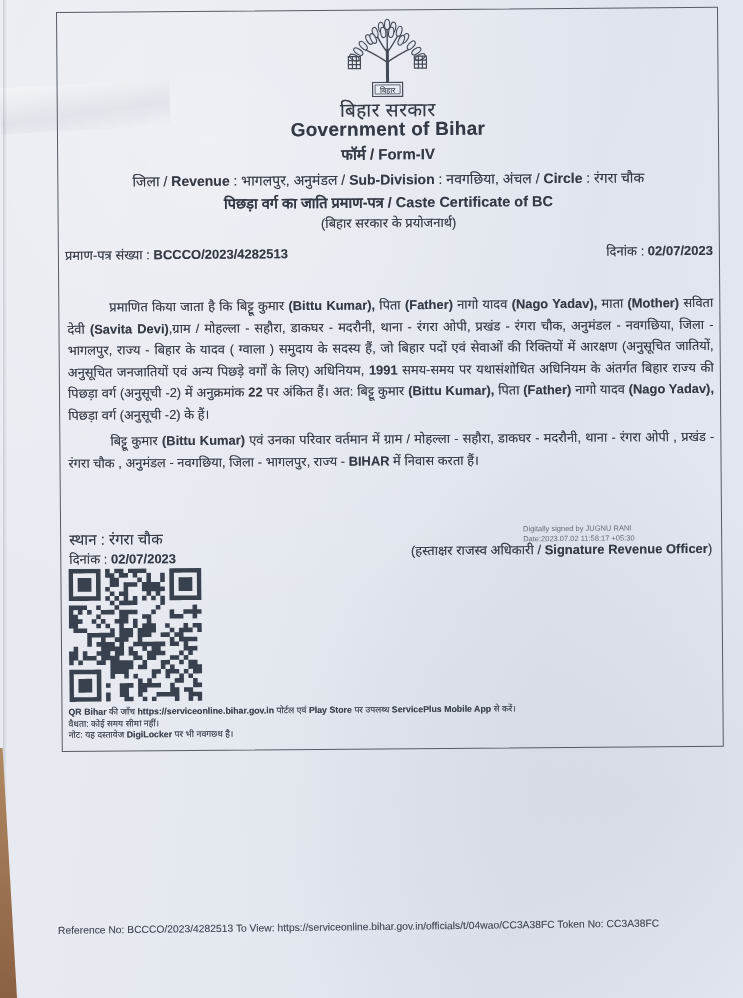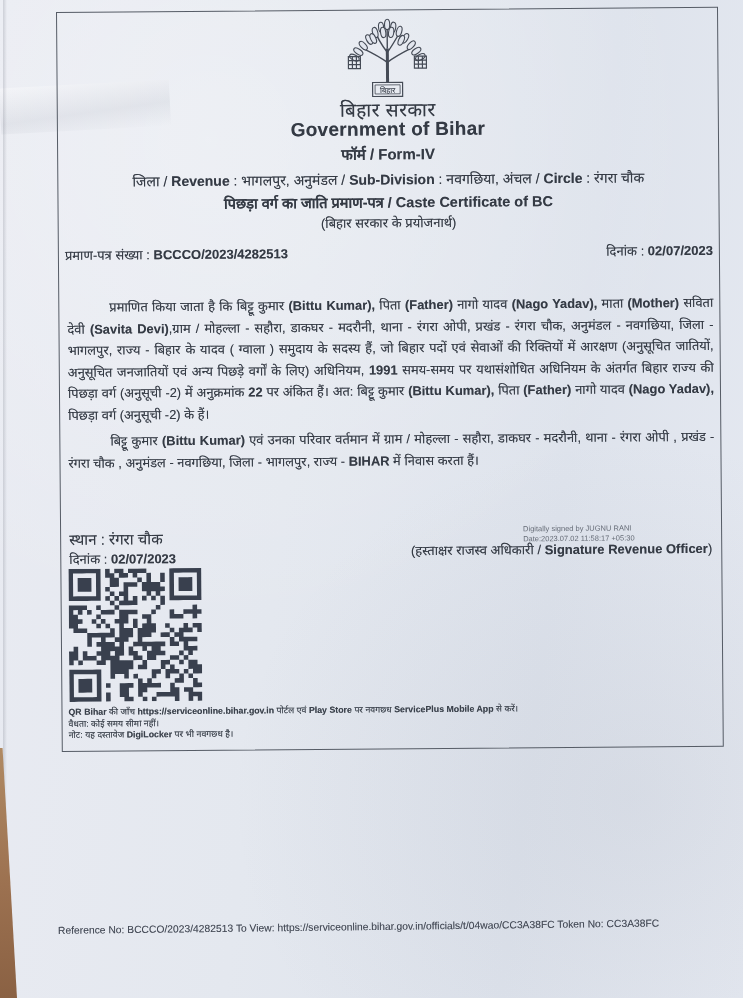--- a/index.html
+++ b/index.html
@@ -119,20 +119,20 @@
 
     <div class="place">स्थान : रंगरा चौक</div>
     <div class="datel"><span>दिनांक : </span><span class="b">02/07/2023</span></div>
     <div class="signline"><span>(हस्ताक्षर राजस्व अधिकारी / </span><span class="b">Signature Revenue Officer</span><span>)</span></div>
 
     <div class="qr"><svg width="133" height="133" viewBox="0 0 29 29">
           <path d="M0 0h1v1h-1zM1 0h1v1h-1zM2 0h1v1h-1zM3 0h1v1h-1zM4 0h1v1h-1zM5 0h1v1h-1zM6 0h1v1h-1zM8 0h1v1h-1zM10 0h1v1h-1zM11 0h1v1h-1zM13 0h1v1h-1zM14 0h1v1h-1zM15 0h1v1h-1zM16 0h1v1h-1zM22 0h1v1h-1zM23 0h1v1h-1zM24 0h1v1h-1zM25 0h1v1h-1zM26 0h1v1h-1zM27 0h1v1h-1zM28 0h1v1h-1zM0 1h1v1h-1zM6 1h1v1h-1zM8 1h1v1h-1zM9 1h1v1h-1zM11 1h1v1h-1zM12 1h1v1h-1zM14 1h1v1h-1zM17 1h1v1h-1zM20 1h1v1h-1zM22 1h1v1h-1zM28 1h1v1h-1zM0 2h1v1h-1zM2 2h1v1h-1zM3 2h1v1h-1zM4 2h1v1h-1zM6 2h1v1h-1zM9 2h1v1h-1zM10 2h1v1h-1zM15 2h1v1h-1zM17 2h1v1h-1zM20 2h1v1h-1zM22 2h1v1h-1zM24 2h1v1h-1zM25 2h1v1h-1zM26 2h1v1h-1zM28 2h1v1h-1zM0 3h1v1h-1zM2 3h1v1h-1zM3 3h1v1h-1zM4 3h1v1h-1zM6 3h1v1h-1zM9 3h1v1h-1zM10 3h1v1h-1zM12 3h1v1h-1zM13 3h1v1h-1zM14 3h1v1h-1zM16 3h1v1h-1zM17 3h1v1h-1zM18 3h1v1h-1zM19 3h1v1h-1zM22 3h1v1h-1zM24 3h1v1h-1zM25 3h1v1h-1zM26 3h1v1h-1zM28 3h1v1h-1zM0 4h1v1h-1zM2 4h1v1h-1zM3 4h1v1h-1zM4 4h1v1h-1zM6 4h1v1h-1zM8 4h1v1h-1zM12 4h1v1h-1zM16 4h1v1h-1zM17 4h1v1h-1zM18 4h1v1h-1zM19 4h1v1h-1zM20 4h1v1h-1zM22 4h1v1h-1zM24 4h1v1h-1zM25 4h1v1h-1zM26 4h1v1h-1zM28 4h1v1h-1zM0 5h1v1h-1zM6 5h1v1h-1zM9 5h1v1h-1zM11 5h1v1h-1zM12 5h1v1h-1zM17 5h1v1h-1zM19 5h1v1h-1zM22 5h1v1h-1zM28 5h1v1h-1zM0 6h1v1h-1zM1 6h1v1h-1zM2 6h1v1h-1zM3 6h1v1h-1zM4 6h1v1h-1zM5 6h1v1h-1zM6 6h1v1h-1zM8 6h1v1h-1zM10 6h1v1h-1zM12 6h1v1h-1zM14 6h1v1h-1zM16 6h1v1h-1zM18 6h1v1h-1zM20 6h1v1h-1zM22 6h1v1h-1zM23 6h1v1h-1zM24 6h1v1h-1zM25 6h1v1h-1zM26 6h1v1h-1zM27 6h1v1h-1zM28 6h1v1h-1zM9 7h1v1h-1zM11 7h1v1h-1zM12 7h1v1h-1zM13 7h1v1h-1zM14 7h1v1h-1zM20 7h1v1h-1zM0 8h1v1h-1zM1 8h1v1h-1zM2 8h1v1h-1zM3 8h1v1h-1zM6 8h1v1h-1zM10 8h1v1h-1zM19 8h1v1h-1zM27 8h1v1h-1zM0 9h1v1h-1zM2 9h1v1h-1zM4 9h1v1h-1zM7 9h1v1h-1zM8 9h1v1h-1zM9 9h1v1h-1zM11 9h1v1h-1zM12 9h1v1h-1zM13 9h1v1h-1zM14 9h1v1h-1zM18 9h1v1h-1zM22 9h1v1h-1zM25 9h1v1h-1zM26 9h1v1h-1zM27 9h1v1h-1zM28 9h1v1h-1zM0 10h1v1h-1zM1 10h1v1h-1zM6 10h1v1h-1zM11 10h1v1h-1zM12 10h1v1h-1zM16 10h1v1h-1zM17 10h1v1h-1zM22 10h1v1h-1zM23 10h1v1h-1zM24 10h1v1h-1zM27 10h1v1h-1zM0 11h1v1h-1zM1 11h1v1h-1zM2 11h1v1h-1zM5 11h1v1h-1zM7 11h1v1h-1zM10 11h1v1h-1zM11 11h1v1h-1zM12 11h1v1h-1zM14 11h1v1h-1zM17 11h1v1h-1zM0 12h1v1h-1zM1 12h1v1h-1zM6 12h1v1h-1zM8 12h1v1h-1zM11 12h1v1h-1zM14 12h1v1h-1zM16 12h1v1h-1zM17 12h1v1h-1zM18 12h1v1h-1zM21 12h1v1h-1zM25 12h1v1h-1zM27 12h1v1h-1zM28 12h1v1h-1zM1 13h1v1h-1zM2 13h1v1h-1zM3 13h1v1h-1zM9 13h1v1h-1zM11 13h1v1h-1zM12 13h1v1h-1zM13 13h1v1h-1zM15 13h1v1h-1zM16 13h1v1h-1zM17 13h1v1h-1zM18 13h1v1h-1zM22 13h1v1h-1zM24 13h1v1h-1zM25 13h1v1h-1zM26 13h1v1h-1zM28 13h1v1h-1zM4 14h1v1h-1zM5 14h1v1h-1zM6 14h1v1h-1zM7 14h1v1h-1zM8 14h1v1h-1zM9 14h1v1h-1zM11 14h1v1h-1zM12 14h1v1h-1zM13 14h1v1h-1zM15 14h1v1h-1zM16 14h1v1h-1zM17 14h1v1h-1zM20 14h1v1h-1zM21 14h1v1h-1zM23 14h1v1h-1zM24 14h1v1h-1zM4 15h1v1h-1zM7 15h1v1h-1zM10 15h1v1h-1zM11 15h1v1h-1zM12 15h1v1h-1zM15 15h1v1h-1zM22 15h1v1h-1zM24 15h1v1h-1zM25 15h1v1h-1zM26 15h1v1h-1zM27 15h1v1h-1zM4 16h1v1h-1zM6 16h1v1h-1zM7 16h1v1h-1zM8 16h1v1h-1zM9 16h1v1h-1zM11 16h1v1h-1zM14 16h1v1h-1zM15 16h1v1h-1zM16 16h1v1h-1zM17 16h1v1h-1zM18 16h1v1h-1zM19 16h1v1h-1zM20 16h1v1h-1zM22 16h1v1h-1zM23 16h1v1h-1zM25 16h1v1h-1zM1 17h1v1h-1zM7 17h1v1h-1zM8 17h1v1h-1zM9 17h1v1h-1zM10 17h1v1h-1zM11 17h1v1h-1zM13 17h1v1h-1zM16 17h1v1h-1zM18 17h1v1h-1zM19 17h1v1h-1zM25 17h1v1h-1zM26 17h1v1h-1zM27 17h1v1h-1zM0 18h1v1h-1zM1 18h1v1h-1zM3 18h1v1h-1zM6 18h1v1h-1zM7 18h1v1h-1zM8 18h1v1h-1zM10 18h1v1h-1zM11 18h1v1h-1zM13 18h1v1h-1zM14 18h1v1h-1zM17 18h1v1h-1zM18 18h1v1h-1zM19 18h1v1h-1zM20 18h1v1h-1zM24 18h1v1h-1zM26 18h1v1h-1zM0 19h1v1h-1zM1 19h1v1h-1zM3 19h1v1h-1zM4 19h1v1h-1zM5 19h1v1h-1zM7 19h1v1h-1zM8 19h1v1h-1zM9 19h1v1h-1zM10 19h1v1h-1zM14 19h1v1h-1zM15 19h1v1h-1zM17 19h1v1h-1zM18 19h1v1h-1zM22 19h1v1h-1zM23 19h1v1h-1zM25 19h1v1h-1zM0 20h1v1h-1zM2 20h1v1h-1zM6 20h1v1h-1zM7 20h1v1h-1zM9 20h1v1h-1zM10 20h1v1h-1zM11 20h1v1h-1zM12 20h1v1h-1zM13 20h1v1h-1zM16 20h1v1h-1zM20 20h1v1h-1zM21 20h1v1h-1zM24 20h1v1h-1zM26 20h1v1h-1zM27 20h1v1h-1zM9 21h1v1h-1zM10 21h1v1h-1zM11 21h1v1h-1zM12 21h1v1h-1zM13 21h1v1h-1zM15 21h1v1h-1zM16 21h1v1h-1zM20 21h1v1h-1zM22 21h1v1h-1zM26 21h1v1h-1zM27 21h1v1h-1zM28 21h1v1h-1zM0 22h1v1h-1zM1 22h1v1h-1zM2 22h1v1h-1zM3 22h1v1h-1zM4 22h1v1h-1zM5 22h1v1h-1zM6 22h1v1h-1zM9 22h1v1h-1zM10 22h1v1h-1zM11 22h1v1h-1zM12 22h1v1h-1zM18 22h1v1h-1zM19 22h1v1h-1zM21 22h1v1h-1zM22 22h1v1h-1zM23 22h1v1h-1zM25 22h1v1h-1zM27 22h1v1h-1zM28 22h1v1h-1zM0 23h1v1h-1zM6 23h1v1h-1zM9 23h1v1h-1zM12 23h1v1h-1zM14 23h1v1h-1zM18 23h1v1h-1zM21 23h1v1h-1zM24 23h1v1h-1zM26 23h1v1h-1zM0 24h1v1h-1zM2 24h1v1h-1zM3 24h1v1h-1zM4 24h1v1h-1zM6 24h1v1h-1zM15 24h1v1h-1zM17 24h1v1h-1zM23 24h1v1h-1zM24 24h1v1h-1zM27 24h1v1h-1zM0 25h1v1h-1zM2 25h1v1h-1zM3 25h1v1h-1zM4 25h1v1h-1zM6 25h1v1h-1zM8 25h1v1h-1zM11 25h1v1h-1zM12 25h1v1h-1zM13 25h1v1h-1zM15 25h1v1h-1zM16 25h1v1h-1zM17 25h1v1h-1zM18 25h1v1h-1zM19 25h1v1h-1zM22 25h1v1h-1zM27 25h1v1h-1zM28 25h1v1h-1zM0 26h1v1h-1zM2 26h1v1h-1zM3 26h1v1h-1zM4 26h1v1h-1zM6 26h1v1h-1zM11 26h1v1h-1zM12 26h1v1h-1zM15 26h1v1h-1zM16 26h1v1h-1zM22 26h1v1h-1zM23 26h1v1h-1zM25 26h1v1h-1zM26 26h1v1h-1zM0 27h1v1h-1zM6 27h1v1h-1zM8 27h1v1h-1zM11 27h1v1h-1zM12 27h1v1h-1zM15 27h1v1h-1zM19 27h1v1h-1zM20 27h1v1h-1zM21 27h1v1h-1zM22 27h1v1h-1zM23 27h1v1h-1zM26 27h1v1h-1zM27 27h1v1h-1zM28 27h1v1h-1zM0 28h1v1h-1zM1 28h1v1h-1zM2 28h1v1h-1zM3 28h1v1h-1zM4 28h1v1h-1zM5 28h1v1h-1zM6 28h1v1h-1zM8 28h1v1h-1zM12 28h1v1h-1zM13 28h1v1h-1zM16 28h1v1h-1zM18 28h1v1h-1zM23 28h1v1h-1zM26 28h1v1h-1zM28 28h1v1h-1z" fill="#39404e"></path>
         </svg></div>
 
     <div class="notes">
-      <div><span class="b">QR Bihar</span><span> की जाँच </span><span class="b">https://serviceonline.bihar.gov.in</span><span> पोर्टल एवं </span><span class="b">Play Store</span><span> पर नवगछ्ध </span><span class="b">ServicePlus Mobile App</span><span> से करें।</span></div>
+      <div><span class="b">QR Bihar</span><span> की जाँच </span><span class="b">https://serviceonline.bihar.gov.in</span><span> पोर्टल एवं </span><span class="b">Play Store</span><span> पर उपलब्ध </span><span class="b">ServicePlus Mobile App</span><span> से करें।</span></div>
       <div><span>वैधता: कोई समय सीमा नहीं।</span></div>
       <div><span>नोट: यह दस्तावेज </span><span class="b">DigiLocker</span><span> पर भी नवगछ्ध है।</span></div>
     </div>
   </div>
 
   <div class="refline">Reference No: BCCCO/2023/4282513 To View: https://serviceonline.bihar.gov.in/officials/t/04wao/CC3A38FC Token No: CC3A38FC</div>
 </div>
 
 </body></html>

